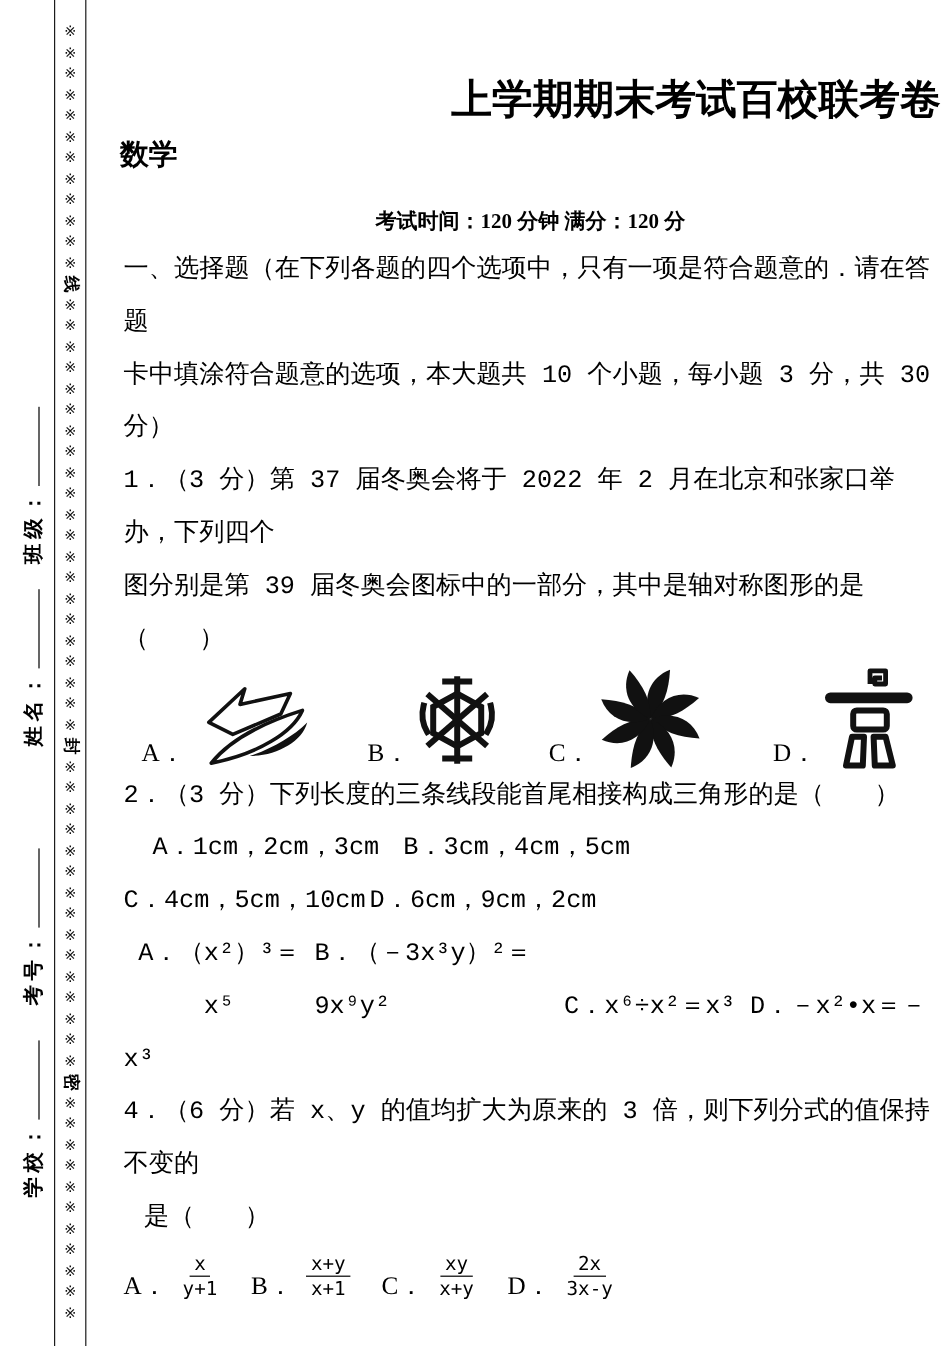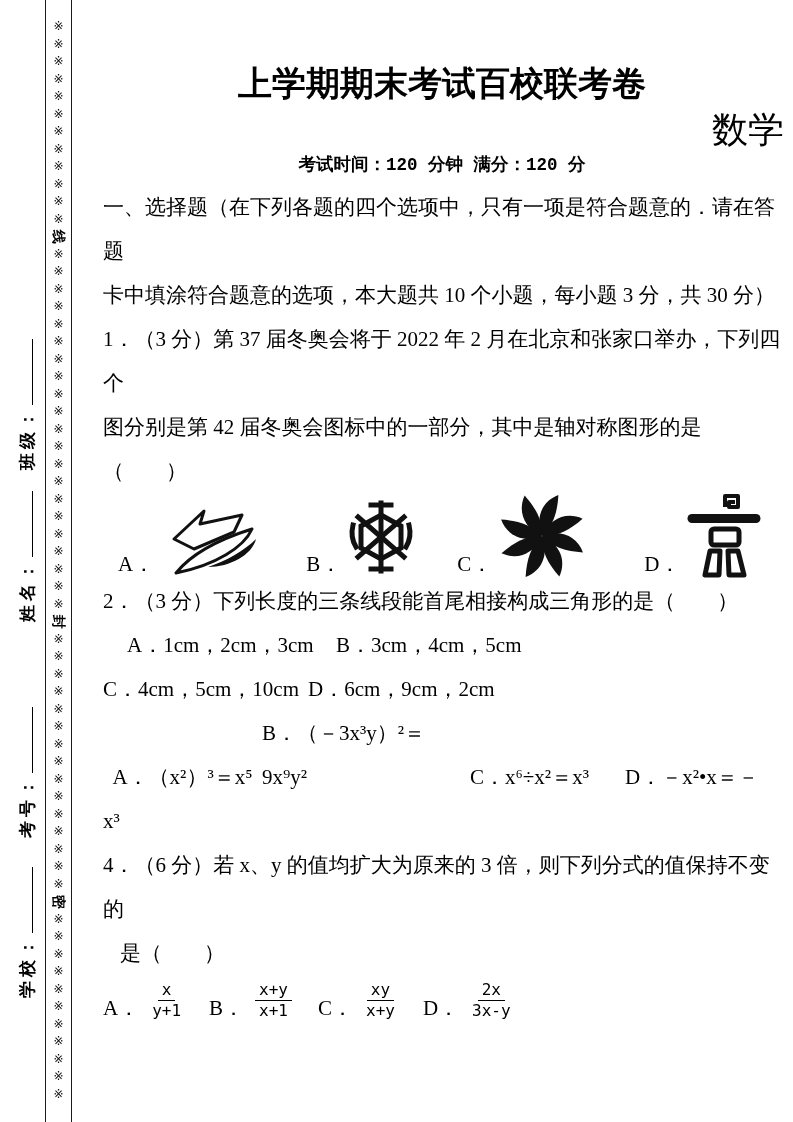--- a/index.html
+++ b/index.html
@@ -19,27 +19,27 @@
             padding-top:18px;text-align:center;}
   .seal-seg{white-space:pre-line;font-size:12px;line-height:17.5px;color:#111;
             font-family:"DejaVu Sans",sans-serif;}
   .seal-char{font-size:14px;font-weight:bold;line-height:17.5px;transform:rotate(90deg);
              font-family:"DejaVu Sans",sans-serif;}
 
   
   .content{position:absolute;left:100px;top:58px;width:684px;font-size:21px;}
   .t1{font-size:35px;font-weight:bold;text-align:center;line-height:52px;
       font-family:"Liberation Sans","DejaVu Sans",sans-serif;}
-  .t2{font-size:34px;font-weight:bold;text-align:center;line-height:50px;
+  .t2{font-size:34px;font-weight:bold;text-align:right;line-height:50px;
       font-family:"Liberation Sans","DejaVu Sans",sans-serif;}
-  .t3{font-size:36px;font-weight:normal;text-align:right;line-height:44px;
+  .t3{font-size:24px;font-weight:bold;text-align:left;line-height:44px;
       font-family:"Liberation Sans","DejaVu Sans",sans-serif;}
-  .info{text-align:center;font-size:17.5px;font-weight:bold;line-height:22px;margin-top:2px;
-        font-family:Liberation Mono, monospace;}
-  .para{margin:0;line-height:44px;padding-left:3px;}
+  .info{text-align:center;font-size:17.5px;font-weight:bold;line-height:22px;margin-top:21px;
+        font-family:Liberation Serif, serif;}
+  .para{margin:0;line-height:44px;padding-left:3px;font-family:Liberation Mono, monospace;}
   .first{margin-top:9px;}
   .ow{display:inline-block;}
   .w209{width:209px;margin-left:24px;} .w205{width:205px;}
   .w159{width:159px;text-align:center;} .w208{width:208px;} .w155{width:155px;}
 
   
   .q1row{display:flex;align-items:flex-end;height:86px;}
   .q1opt{display:flex;align-items:flex-end;}
   .olabel{font-size:21px;line-height:30px;margin-right:4px;}
   .optA{margin-left:18px;} .optB{margin-left:46px;} .optC{margin-left:40px;} .optD{margin-left:56px;}
@@ -138,21 +138,21 @@
 
   <div class="content">
     <div class="t2">上学期期末考试百校联考卷</div>
     <div class="t3">数学</div>
     <div class="info">考试时间：120 分钟  满分：120 分</div>
 
     <p class="para first">一、选择题（在下列各题的四个选项中，只有一项是符合题意的．请在答题</p>
     <p class="para">卡中填涂符合题意的选项，本大题共 10 个小题，每小题 3 分，共 30 分）</p>
 
     <p class="para">1．（3 分）第 37 届冬奥会将于 2022 年 2 月在北京和张家口举办，下列四个</p>
-    <p class="para">图分别是第 42 届冬奥会图标中的一部分，其中是轴对称图形的是（　　）</p>
+    <p class="para">图分别是第 39 届冬奥会图标中的一部分，其中是轴对称图形的是（　　）</p>
 
     <div class="q1row">
       <div class="q1opt optA">
         <span class="olabel">A．</span>
         <svg width="102" height="82" viewBox="0 0 102 82">
           <path d="M16 42 L46 14 L42 27 L84 18 L76 35 L36 52 Z" fill="#fff" stroke="#111" stroke-width="3" stroke-linejoin="round"></path>
           <path d="M18 76 C34 56 62 42 94 32 C86 50 58 68 18 76 Z" fill="#fff" stroke="#111" stroke-width="3" stroke-linejoin="round"></path>
           <path d="M50 70 C68 64 86 54 98 42 C94 58 72 70 50 70 Z" fill="#111"></path>
         </svg>
       </div>

